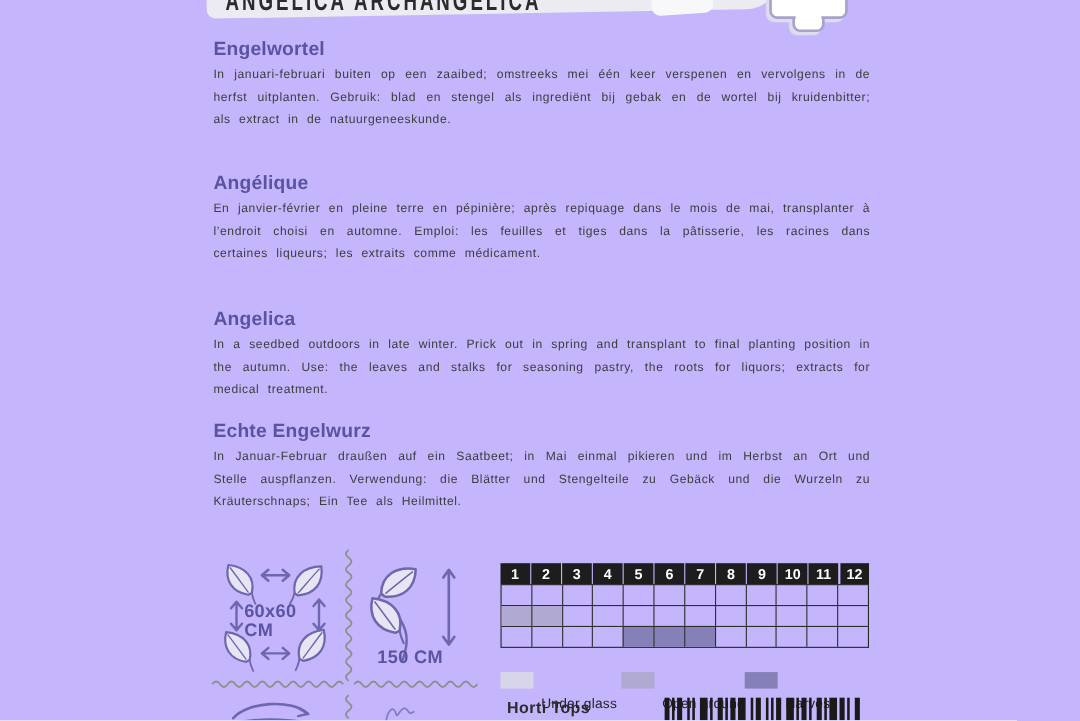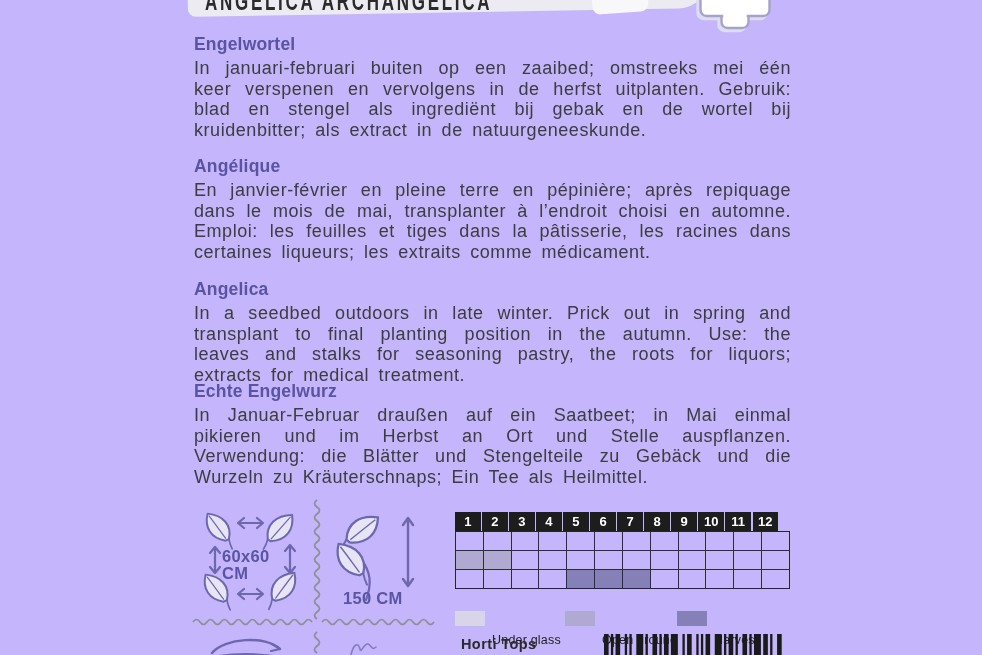--- a/index.html
+++ b/index.html
@@ -22,41 +22,41 @@
     position:absolute;left:592px;top:-14px;width:56px;height:27px;
     background:#f8f8fb;border-radius:8px;transform:rotate(-4deg);
   }
   
   .section{position:absolute;left:194px;width:597px;}
   .section h2{
     margin:0 0 3px 0;font-size:17.5px;font-weight:700;color:#5953a2;
     letter-spacing:0.2px;
   }
   .section p{
-    margin:0;font-size:18px;line-height:20.6px;color:#3d3d3d;
+    margin:0;font-size:11px;line-height:20.6px;color:#3d3d3d;
     text-align:justify;letter-spacing:0.55px;word-spacing:4px;
   }
   .sec-nl{top:34px;} .sec-fr{top:156px;} .sec-en{top:279px;} .sec-de{top:381px;}
   
   .overlay{position:absolute;left:0;top:0;width:982px;height:655px;pointer-events:none;}
   .icon-label{
     position:absolute;color:#5a54a3;font-weight:700;
     font-size:16.5px;letter-spacing:0.3px;line-height:17px;
   }
   .lbl-spacing{left:222px;top:548px;width:54px;}
   .lbl-spacing-unit{left:222px;top:565px;width:54px;}
   .lbl-height{left:343px;top:590px;width:64px;}
   
   .cal{position:absolute;left:455px;top:512px;width:335px;}
   .cal-head{display:flex;height:19px;}
   .cal-head .hcell{
     flex:1;background:#1d1d1d;color:#fff;font-weight:700;font-size:13px;
     display:flex;align-items:center;justify-content:center;margin-right:1.5px;
   }
-  .cal-head .hcell:last-child{margin-right:12px;}
+  .cal-head .hcell:last-child{margin-right:0;}
   .cal-grid{border:1.8px solid #262626;}
   .cal-row{display:flex;height:18px;border-top:1.1px solid #2e2e2e;}
   .cal-row:first-child{border-top:none;}
   .cal-cell{flex:1;border-left:1.1px solid #2e2e2e;}
   .cal-cell:first-child{border-left:none;}
   .cal-cell:nth-child(5),.cal-cell:nth-child(9){border-left-width:1.8px;}
   .cal-legend{position:absolute;left:455px;top:589px;width:335px;height:16px;}
   .legend-item{position:absolute;display:flex;align-items:center;}
   .legend-item .sw{width:30px;height:15px;margin-right:7px;}
   .legend-item .lbl{font-size:12.5px;color:#1f1f1f;letter-spacing:0.2px;margin-top:44px;}

